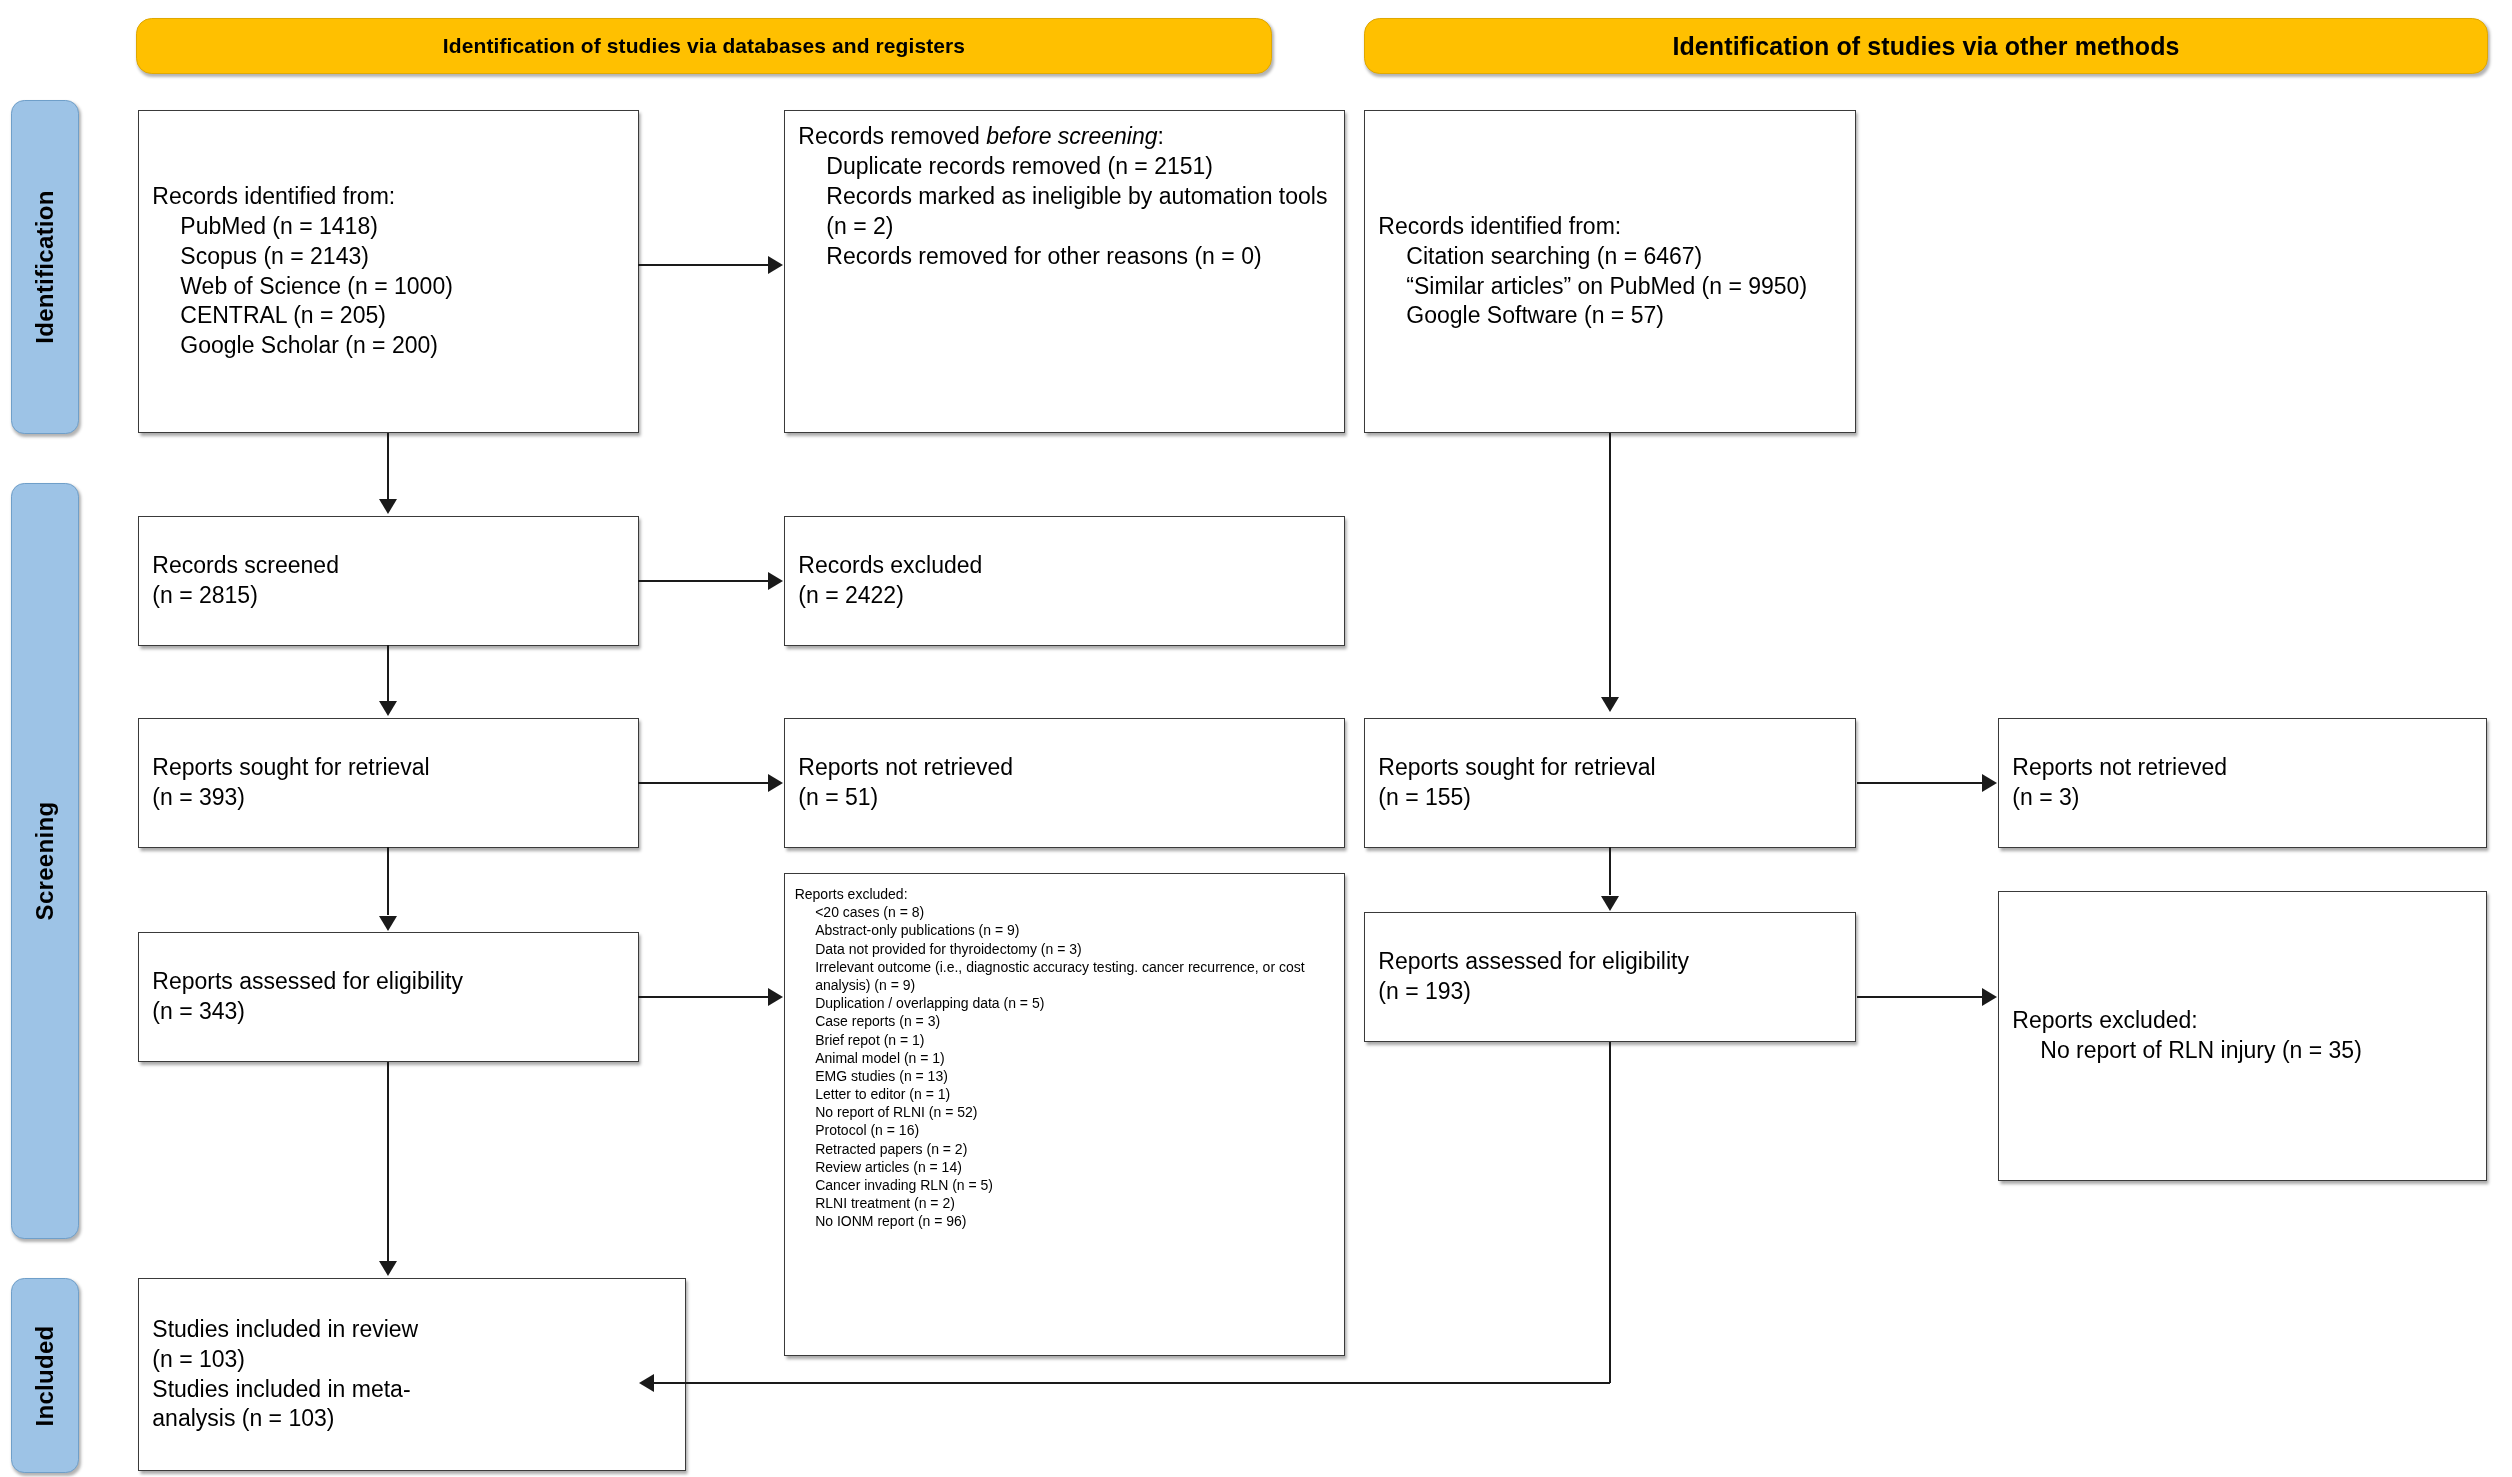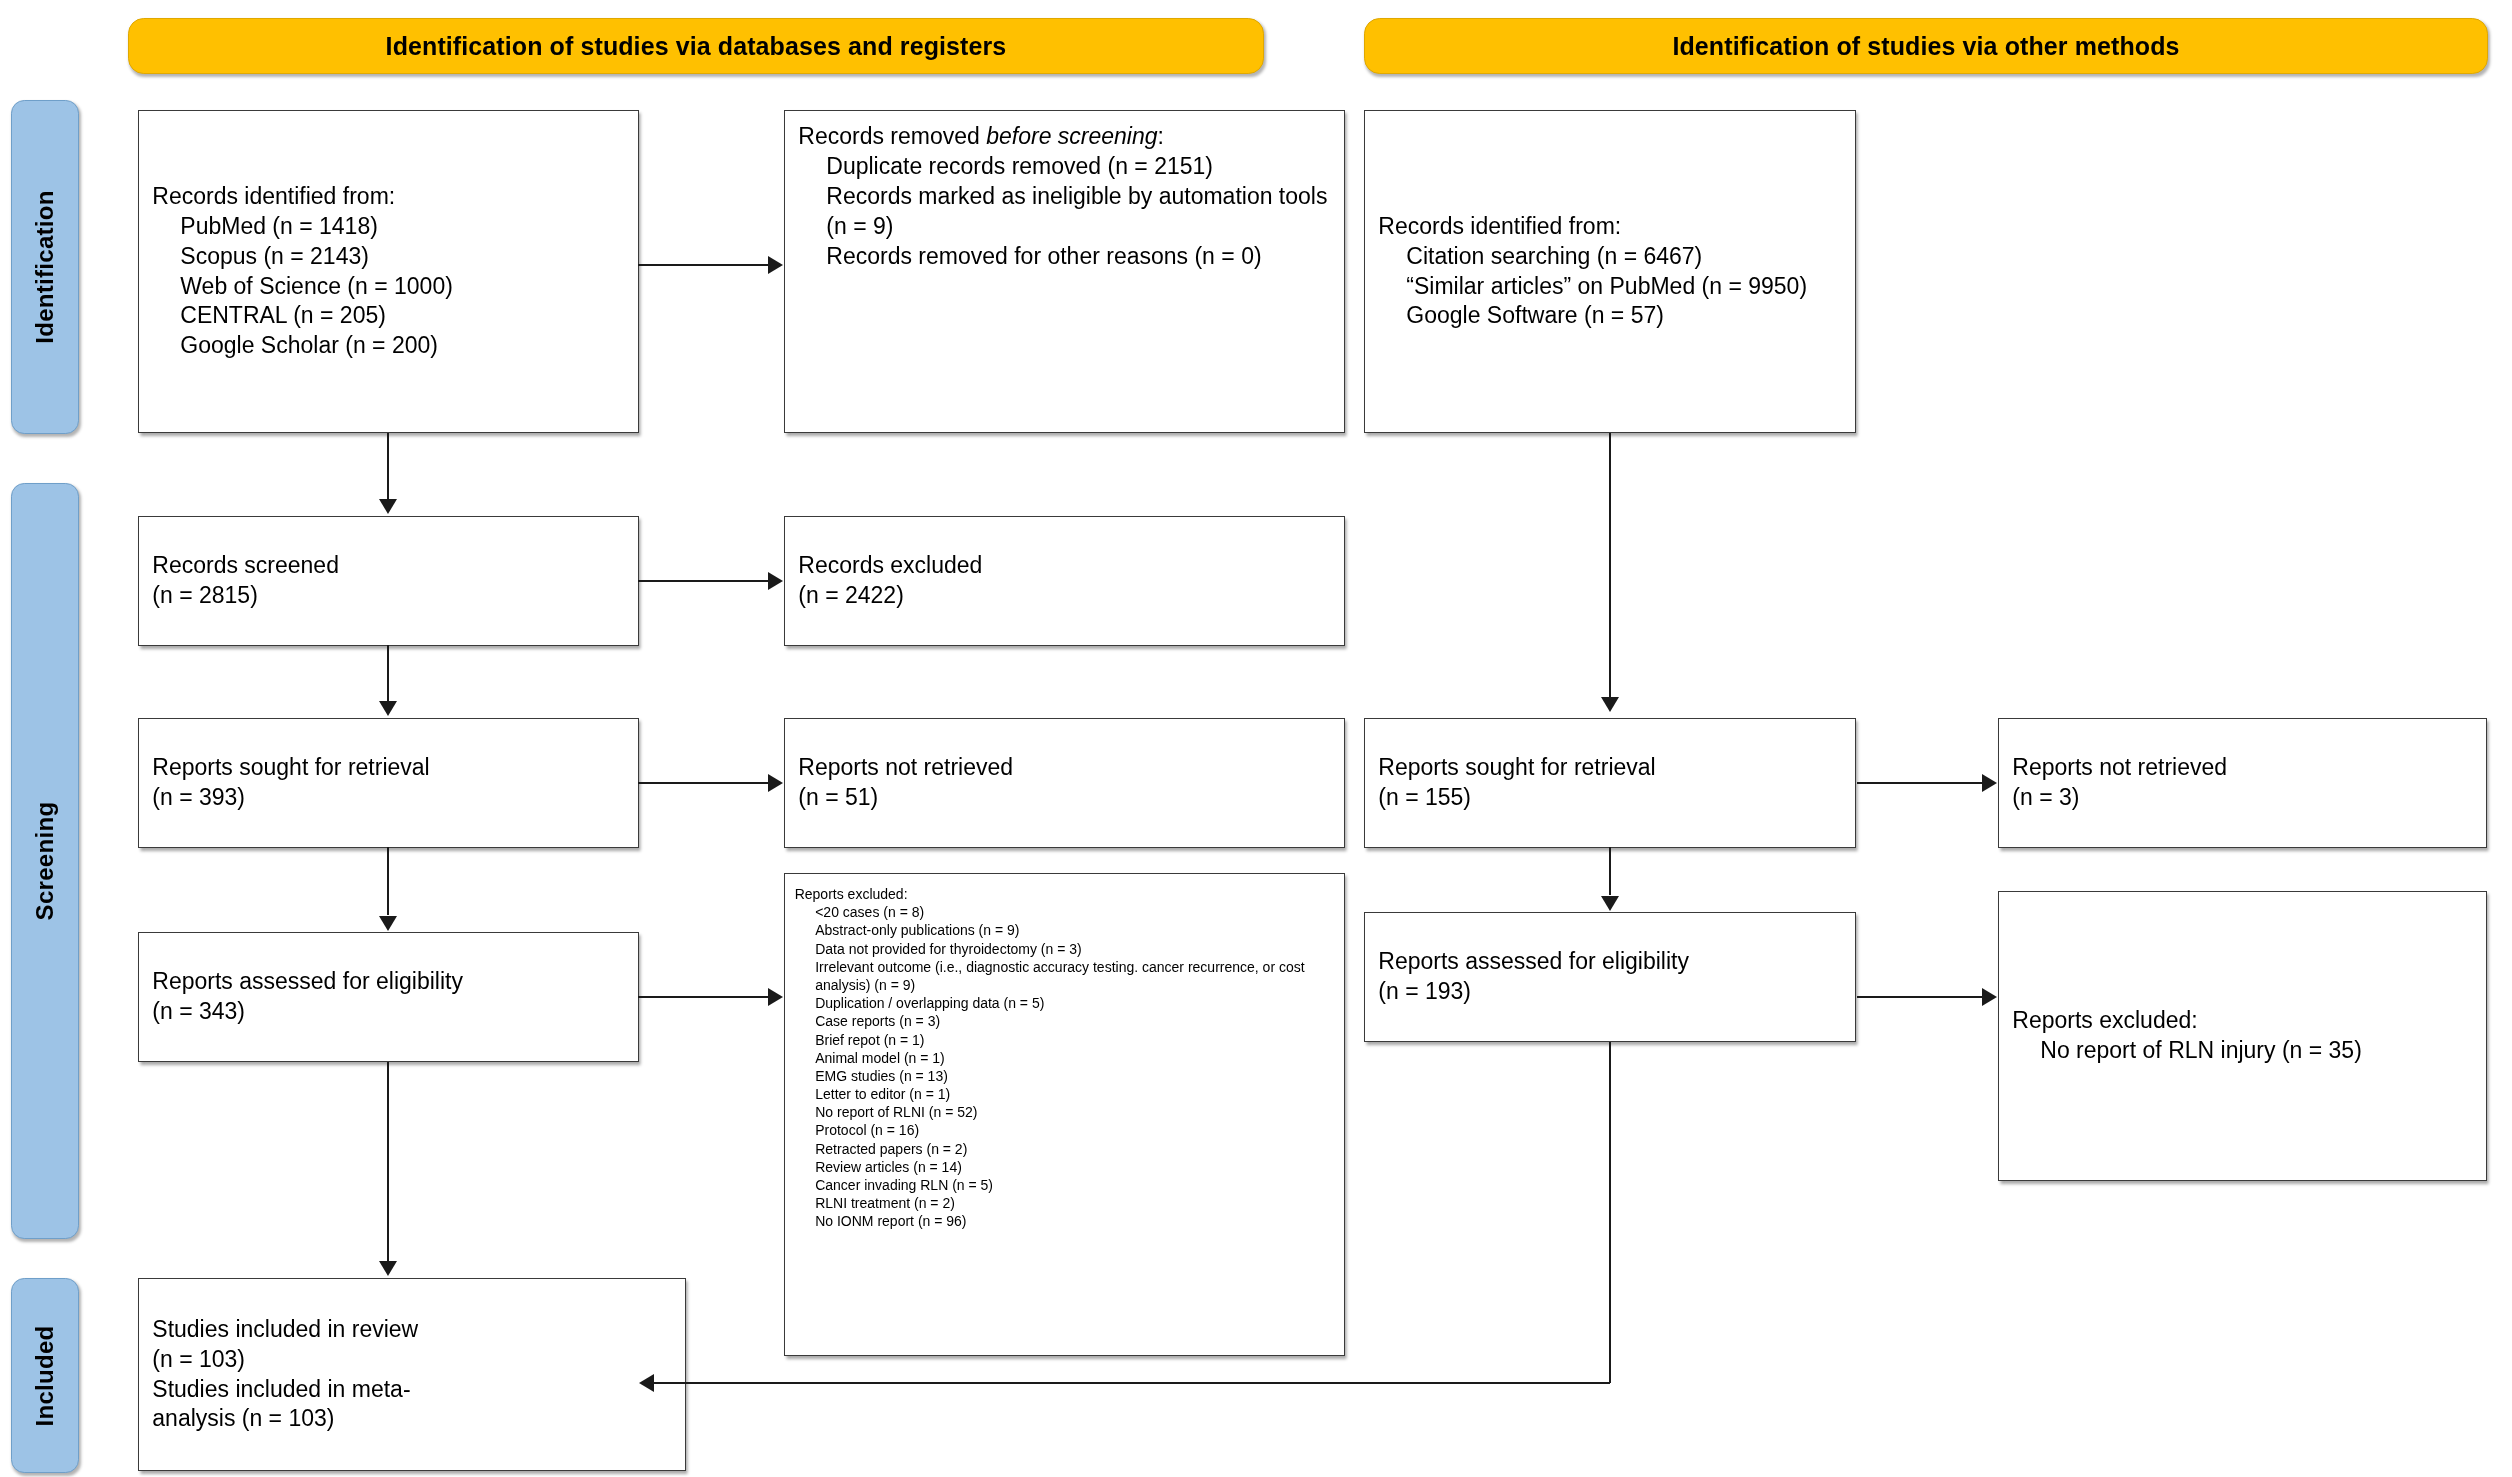--- a/index.html
+++ b/index.html
@@ -113,21 +113,21 @@
     border-top: 9px solid transparent;
     border-bottom: 9px solid transparent;
     border-right: 15.7px solid #1a1a1a;
   }
 </style>
 </head>
 <body>
 
 <div id="stage">
 
-  <div class="banner" style="left:128px; top:18px; width:1134px; height:54px; font-size:25px;">
+  <div class="banner" style="left:136px; top:18px; width:1134px; height:54px; font-size:21px;">
     <span>Identification of studies via databases and registers</span>
   </div>
 
   <div class="banner" style="left:1364px; top:18px; width:1122px; height:54px; font-size:25px;">
     <span>Identification of studies via other methods</span>
   </div>
 
   <div class="stagebar" style="left:11px; top:100px; width:66px; height:332px;">
     <span>Identification</span>
   </div>
@@ -148,21 +148,21 @@
       <p class="ind">Web of Science (n = 1000)</p>
       <p class="ind">CENTRAL (n = 205)</p>
       <p class="ind">Google Scholar (n = 200)</p>
     </div>
   </div>
 
   <div class="box top" style="left:784px; top:110px; width:561px; height:323px;">
     <div class="inner">
       <p><span>Records removed </span><em>before screening</em><span>:</span></p>
       <p class="ind">Duplicate records removed (n = 2151)</p>
-      <p class="ind">Records marked as ineligible by automation tools (n = 9)</p>
+      <p class="ind">Records marked as ineligible by automation tools (n = 2)</p>
       <p class="ind">Records removed for other reasons (n = 0)</p>
     </div>
   </div>
 
   <div class="box" style="left:1364px; top:110px; width:492px; height:323px;">
     <div class="inner">
       <p>Records identified from:</p>
       <p class="ind">Citation searching (n = 6467)</p>
       <p class="ind">“Similar articles” on PubMed (n = 9950)</p>
       <p class="ind">Google Software (n = 57)</p>

